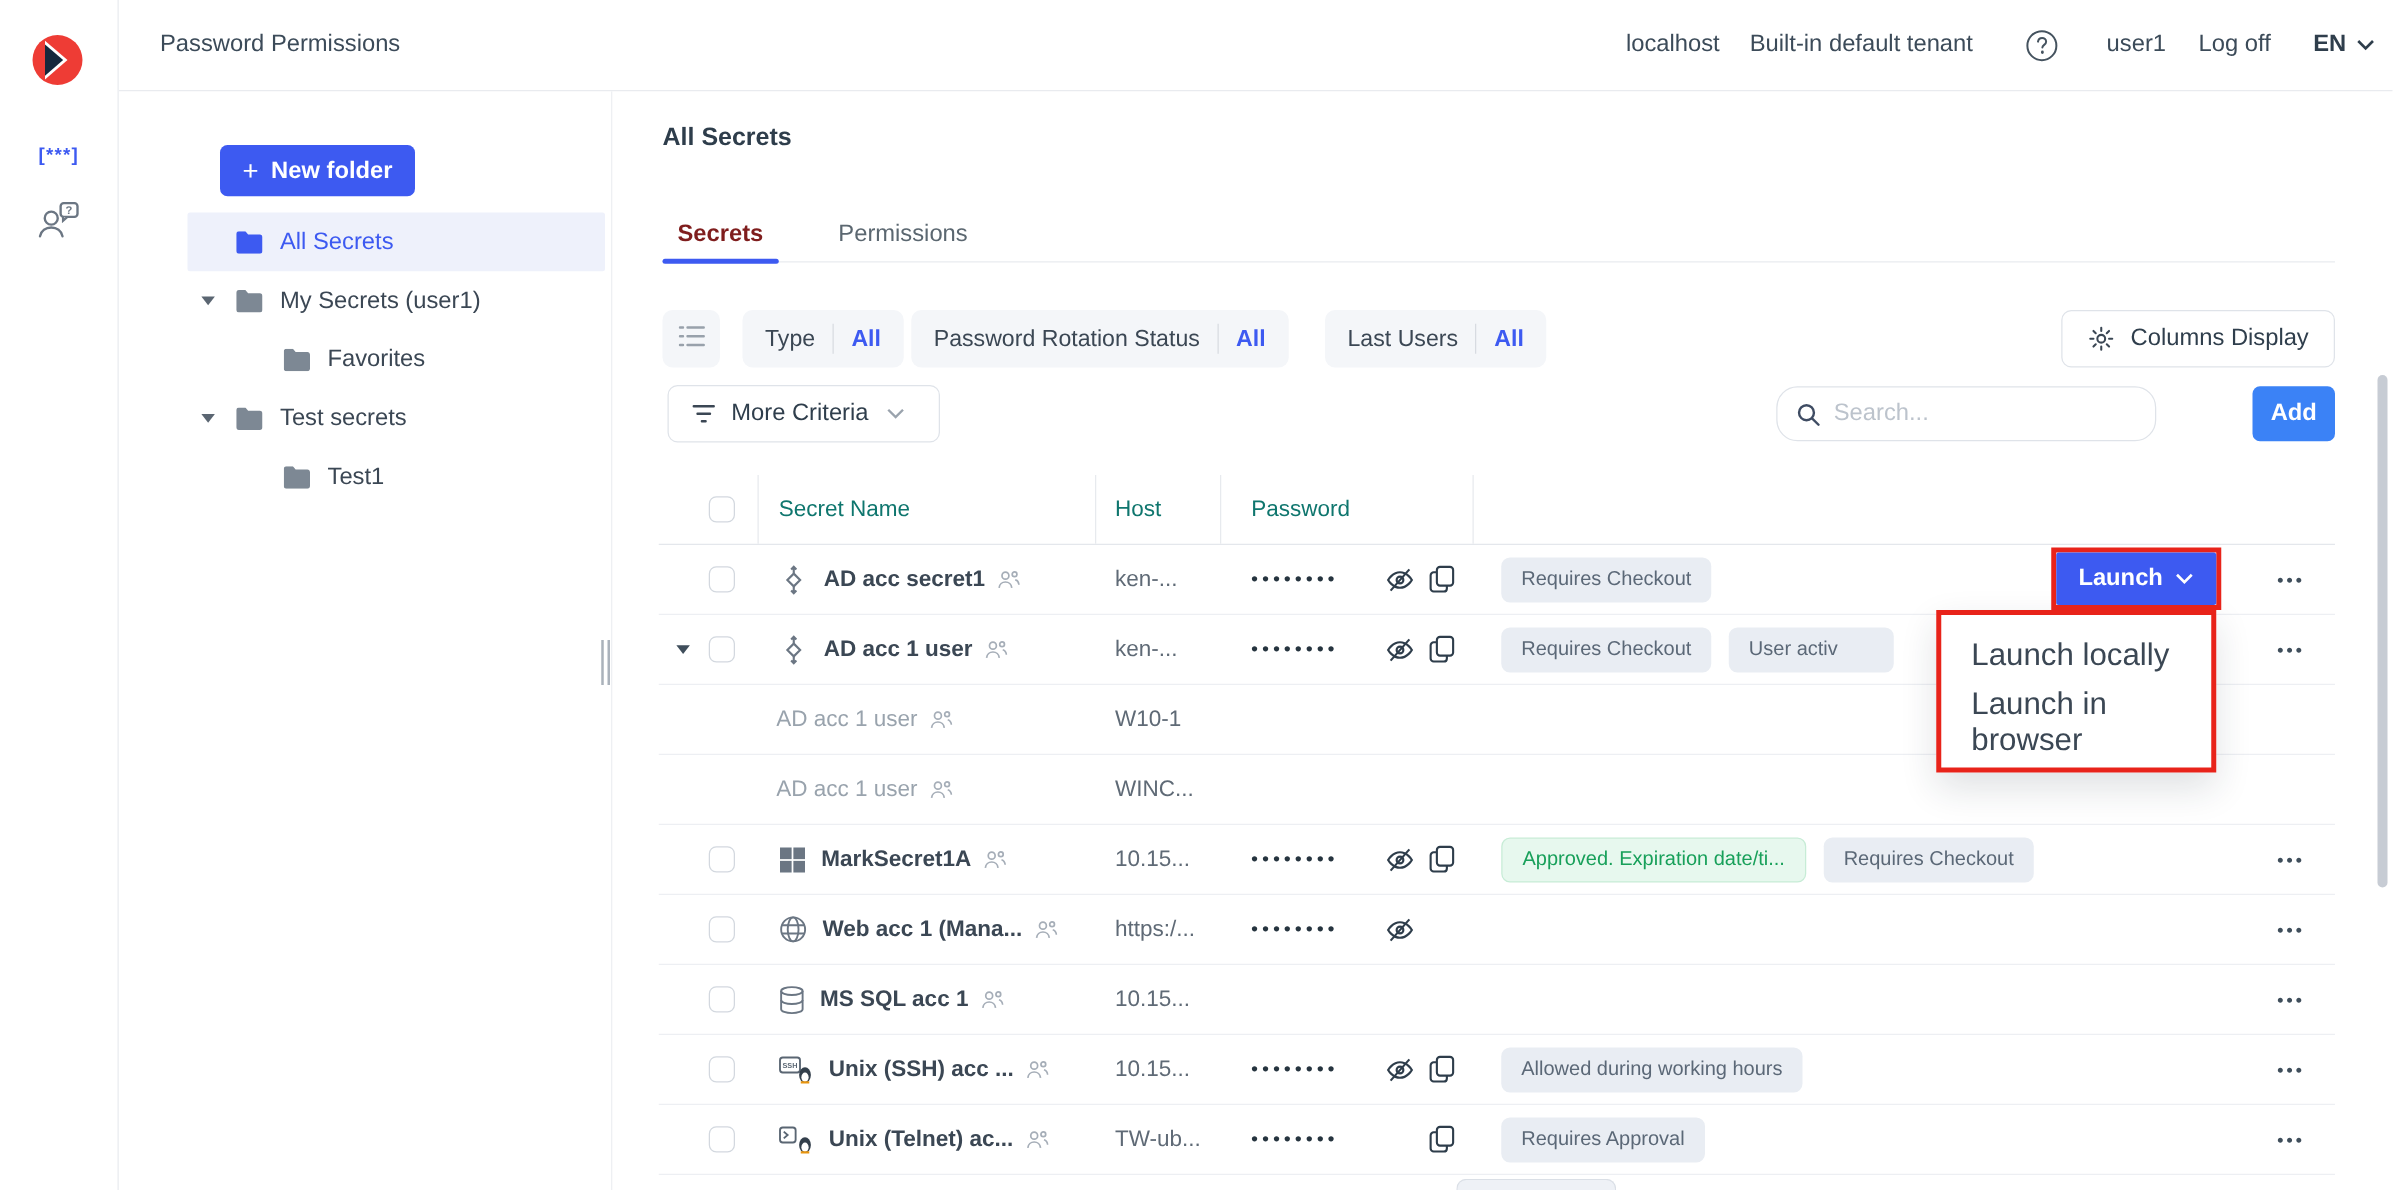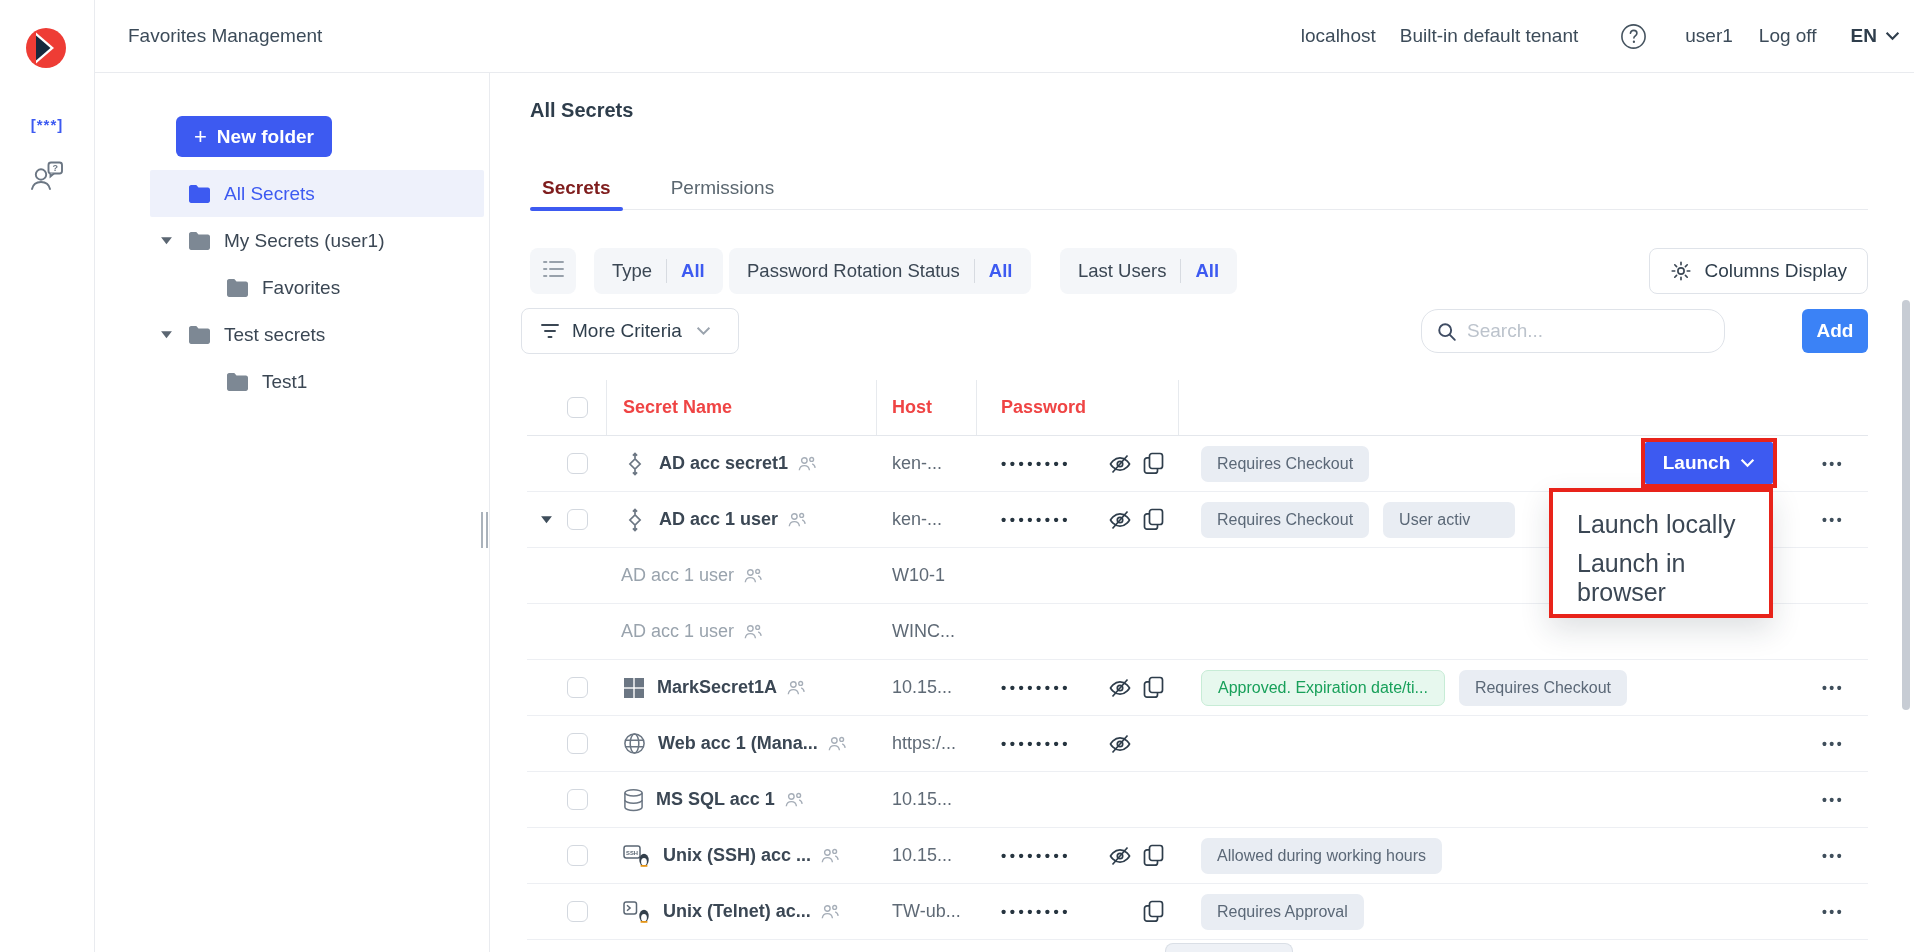--- a/index.html
+++ b/index.html
@@ -51,21 +51,21 @@
   main { position:absolute; left:490px; top:73px; right:0; bottom:0; background:#fff; }
   .page-title { position:absolute; left:40px; top:26px; font-size:20px; font-weight:700; color:#2e3d4b; }
   .tabs { position:absolute; left:40px; right:46px; top:96px; height:41px; border-bottom:1px solid #e9ebef;
     display:flex; gap:36px; }
   .tab { position:relative; padding:0 12px; line-height:38px; font-size:19px; color:#5b6770; cursor:pointer; }
   .tab.active { color:#7f1d1d; font-weight:700; }
   .tab.active::after { content:""; position:absolute; left:0; right:0; bottom:-2px; height:4px;
     border-radius:3px; background:#3d5af1; }
 
   .frow1 { position:absolute; left:40px; right:46px; top:175px; height:46px; }
-  .frow2 { position:absolute; left:31px; right:46px; top:235px; height:46px; }
+  .frow2 { position:absolute; left:44px; right:46px; top:235px; height:46px; }
   .iconbtn { position:absolute; left:0; top:0; width:46px; height:46px; background:#f4f6f9; border-radius:8px;
     display:flex; align-items:center; justify-content:center; cursor:pointer; }
   .pill { position:absolute; top:0; height:46px; background:#f4f6f9; border-radius:8px; display:flex;
     align-items:center; padding:0 18px; gap:14px; cursor:pointer; }
   .pill .pl { font-size:18.5px; font-weight:500; color:#3b4754; white-space:nowrap; }
   .pill .pdiv { width:1px; height:24px; background:#d7dbe1; }
   .pill .pv { font-size:18.5px; font-weight:700; color:#3d5af1; }
   .pill-type { left:64px; } .pill-rot { left:199px; } .pill-last { left:530px; }
   .colbtn { position:absolute; right:0; top:0; height:46px; padding:0 20px; background:#fff;
     border:1px solid #dfe3e9; border-radius:8px; display:flex; align-items:center; gap:12px;
@@ -89,21 +89,21 @@
   .hrow { border-bottom:1px solid #e4e7ec; }
   .rrow { border-bottom:1px solid #edeff3; }
   .c { height:100%; display:flex; align-items:center; }
   .c1 { width:80px; position:relative; padding-left:40px; }
   .c2 { width:270px; }
   .c3 { width:100px; padding-left:15px; }
   .c4 { width:202px; padding-left:24px; }
   .c5 { flex:1; padding-left:22px; gap:14px; overflow:hidden; }
   .c6 { width:70px; justify-content:center; }
   .hrow .c1,.hrow .c2,.hrow .c3,.hrow .c4 { border-right:1px solid #e7eaee; }
-  .hlabel { font-size:18px; font-weight:700; color:#ef4444; }
+  .hlabel { font-size:18px; font-weight:400; color:#0f766e; }
   .hrow .c2 { padding-left:16px; }
   .cb { width:21px; height:21px; border:1.5px solid #d3d8df; border-radius:6px; background:#fff; cursor:pointer; flex:none; }
   .rcaret { position:absolute; left:13px; display:flex; color:#3f4e5b; cursor:pointer; }
   .sicon { display:flex; margin-left:16px; color:#6b7683; flex:none; }
   .nm { margin-left:12px; font-size:18px; font-weight:700; color:#3b4754; white-space:nowrap; overflow:hidden; cursor:pointer; }
   .nm.subnm { margin-left:14px; font-weight:400; color:#99a3ad; cursor:default; }
   .ppl { display:flex; margin-left:10px; color:#a6aeb8; flex:none; }
   .host { font-size:18px; color:#5f6a76; white-space:nowrap; }
   .mask { width:108px; font-size:15px; font-weight:700; letter-spacing:3.5px; color:#26343f; }
   .pic { width:36px; display:flex; cursor:pointer; }
@@ -149,21 +149,21 @@
         <path d="M3 29c1-4.4 4.6-7 9-7s8 2.6 9 7" stroke-linecap="round"></path>
         <rect x="19.5" y="2.5" width="13.5" height="11" rx="2.5"></rect>
         <path d="M21.5 13.5v3l3.4-3" fill="#fff"></path>
         <text x="26.2" y="11" font-size="9" font-weight="700" fill="#6b7683" stroke="none" text-anchor="middle">?</text>
       </svg>
     </span>
   </div>
 </div>
 
 <header>
-  <div class="app-title">Favorites Management</div>
+  <div class="app-title">Password Permissions</div>
   <div class="hright">
     <span class="hhost">localhost</span>
     <span class="htenant">Built-in default tenant</span>
     <span class="hhelp">
       <svg width="27" height="27" viewBox="0 0 27 27" fill="none" stroke="#45535f" stroke-width="1.6">
         <circle cx="13.5" cy="13.5" r="11.6"></circle>
         <path d="M10.4 10.3c.3-1.8 1.7-2.9 3.3-2.9 1.8 0 3.2 1.3 3.2 2.9 0 2.5-3 2.6-3 4.7" stroke-linecap="round"></path>
         <path d="M13.9 18.5v.5" stroke-linecap="round" stroke-width="2.2"></path>
       </svg>
     </span>

